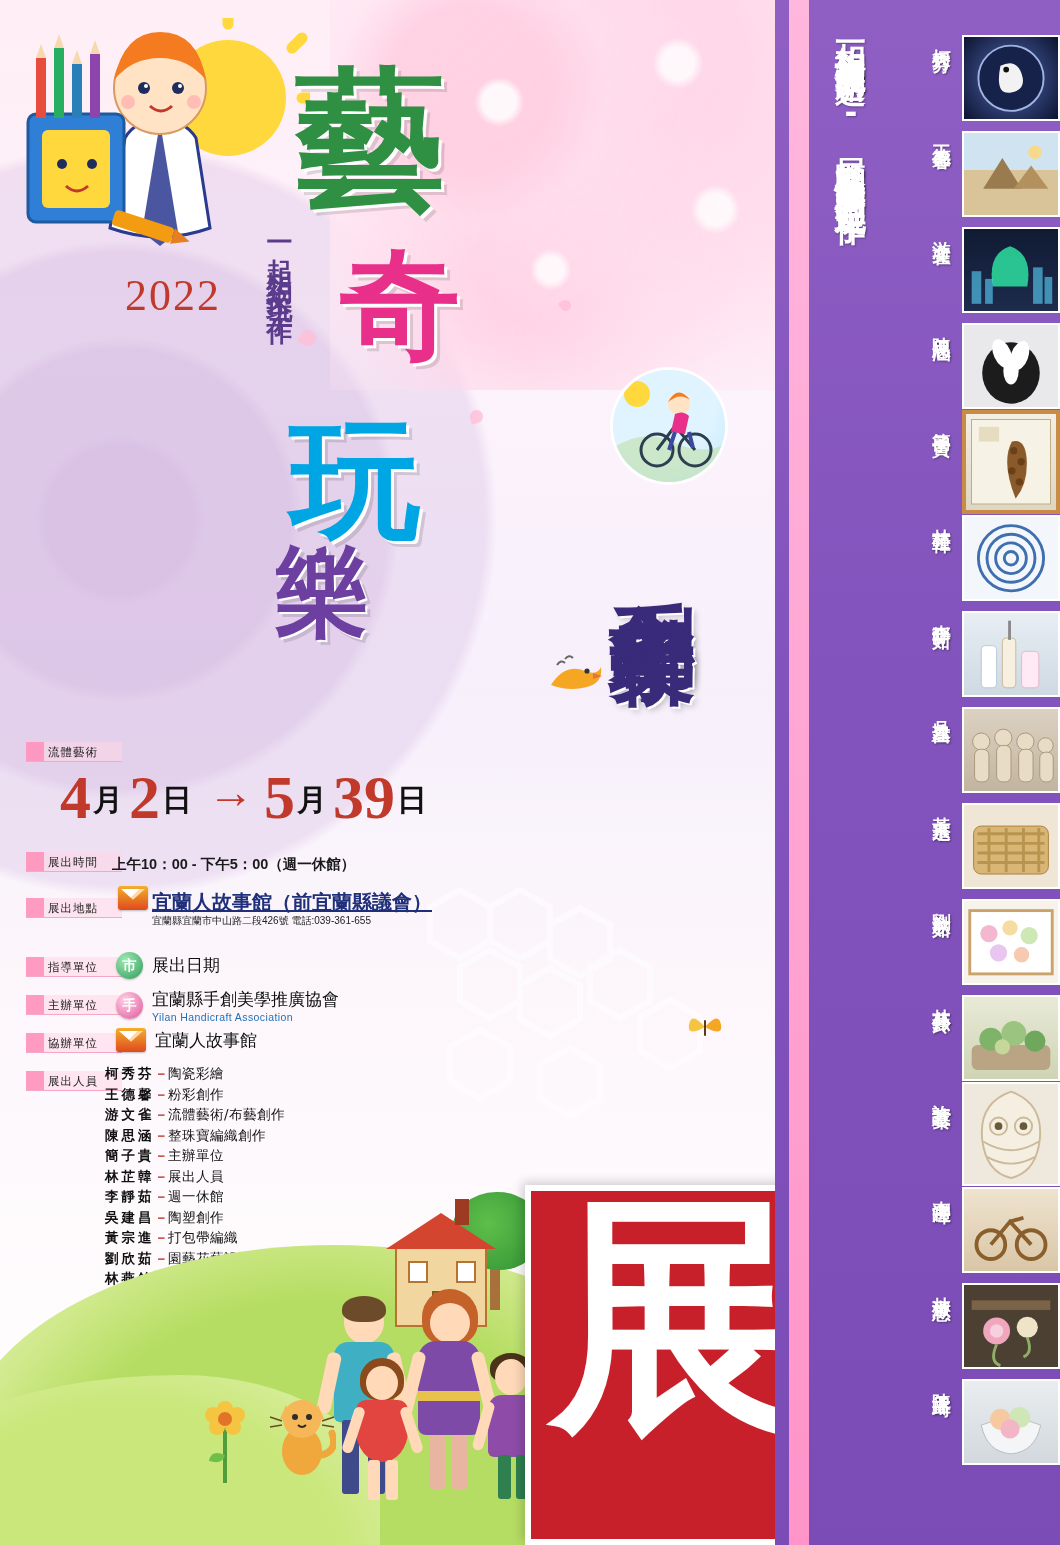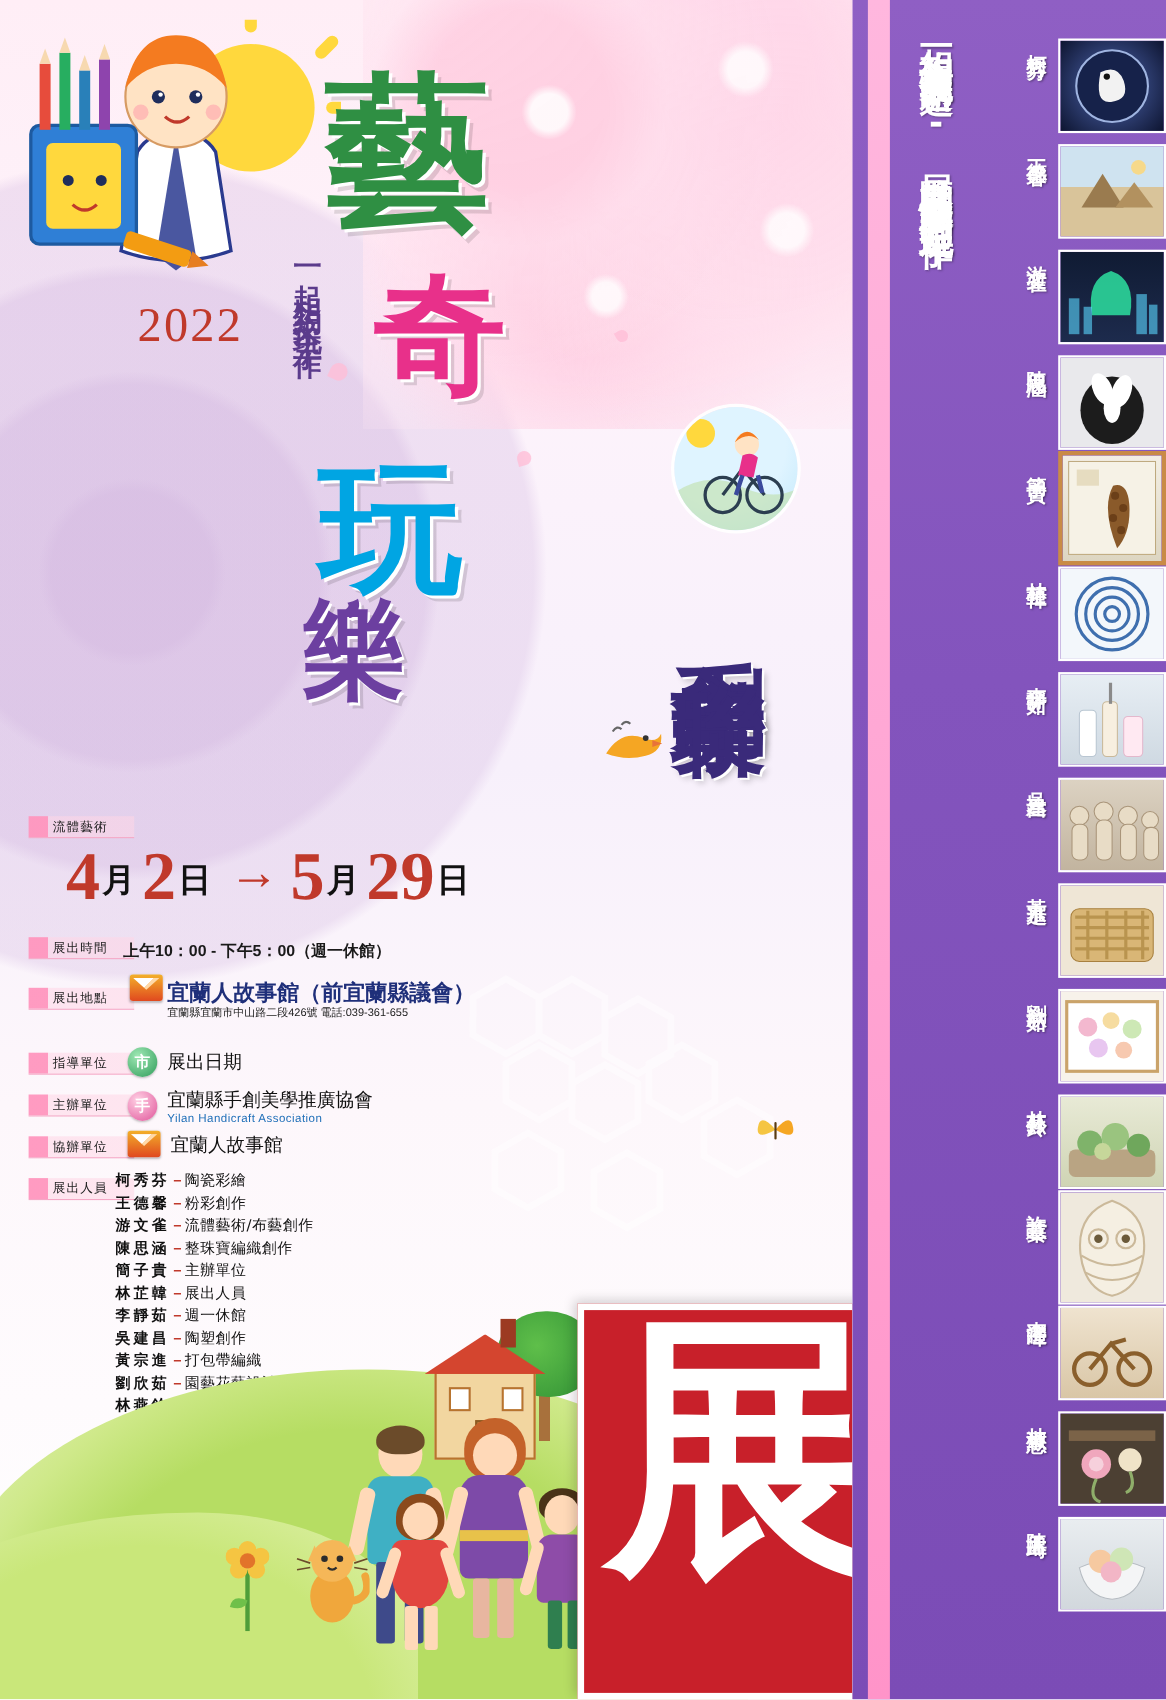--- a/index.html
+++ b/index.html
@@ -106,21 +106,21 @@
     position:absolute; left:26px; width:96px; height:20px;
     font-size:11.5px; color:#222; letter-spacing:1px;
     padding-left:22px; line-height:20px;
     background:linear-gradient(90deg, rgba(255,150,190,.95) 0 18px, rgba(255,214,230,.55) 18px 100%);
     border-bottom:1.5px solid #f5a8c6;
   }
 
   .info-txt{ position:absolute; font-size:14.5px; color:#1a1a1a; }
   .info-strong{ font-weight:bold; }
 
-  .venue-title{ position:absolute; left:152px; top:889px; font-size:20px; font-weight:bold; color:#1f2f7a; }
+  .venue-title{ position:absolute; left:152px; top:889px; font-size:20px; font-weight:bold; color:#1f2f7a;text-decoration:underline; }
   .venue-sub{ position:absolute; left:152px; top:914px; font-size:10px; color:#222; }
 
   .org-row{ position:absolute; display:flex; align-items:center; gap:9px; }
   .org-name{ font-size:17px; color:#111; }
   .org-name small{ display:block; font-size:10.5px; color:#1f6fb8; letter-spacing:.4px;}
 
   .badge-circ{
     width:27px; height:27px; border-radius:50%;
     background:radial-gradient(circle at 35% 30%, #9fe8b4, #2f9c5a);
     color:#fff; font-size:14px; display:flex; align-items:center; justify-content:center;
@@ -360,21 +360,21 @@
     <div class="lbl-tab" style="top:1071px">展出人員</div>
 
     <div class="daterow">
       <span class="dnum">4</span>
       <span class="dunit">月</span>
       <span class="dnum">2</span>
       <span class="dunit">日</span>
       <span class="arrow">→</span>
       <span class="dnum">5</span>
       <span class="dunit">月</span>
-      <span class="dnum">29</span>
+      <span class="dnum">39</span>
       <span class="dunit">日</span>
     </div>
 
     <div class="info-txt info-strong" style="left:112px; top:855px;">上午10：00 - 下午5：00（週一休館）</div>
 
     <div style="position:absolute;left:118px;top:886px;">
       <div class="badge-story"></div>
     </div>
     <div class="venue-title">宜蘭人故事館（前宜蘭縣議會）</div>
     <div class="venue-sub">宜蘭縣宜蘭市中山路二段426號 電話:039-361-655</div>

